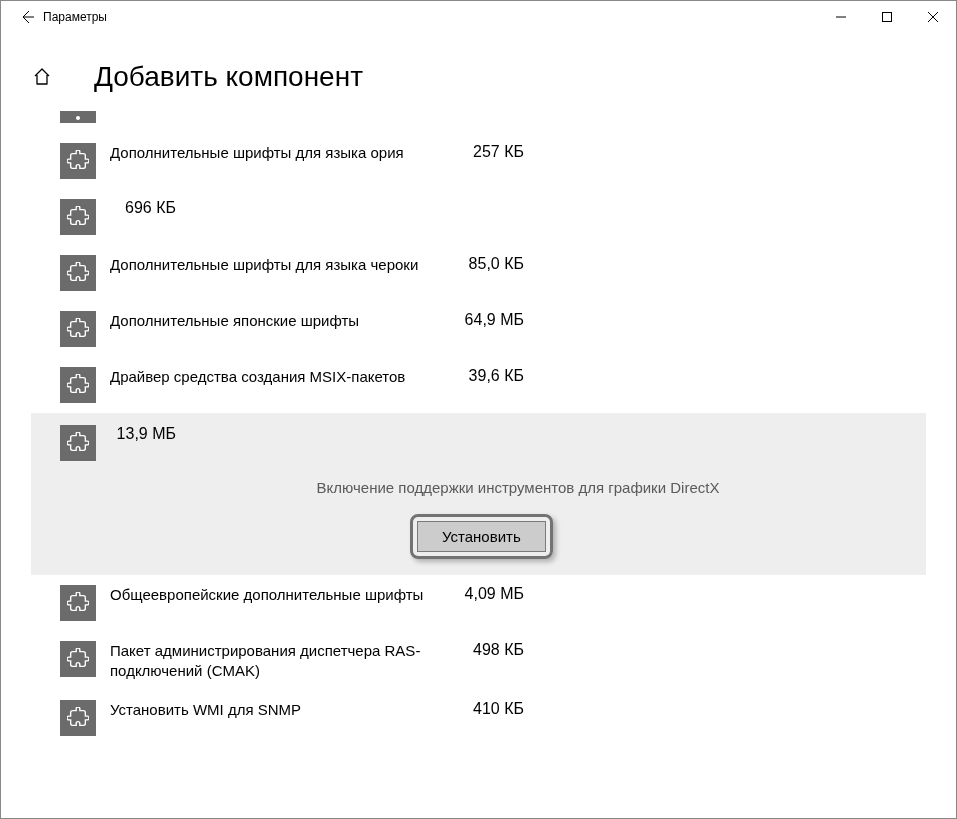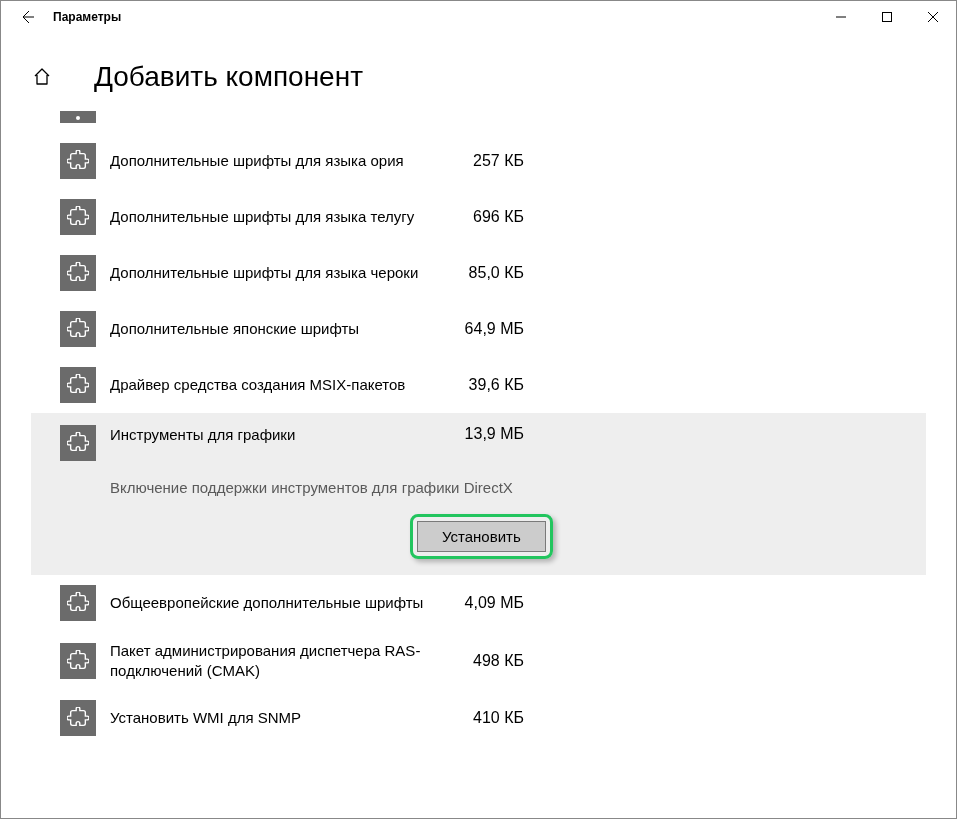--- a/index.html
+++ b/index.html
@@ -21,21 +21,21 @@
     align-items: center;
     padding-left: 10px;
     font-size: 12px;
     color: #000;
   }
   .titlebar .back {
     width: 32px; height: 32px;
     display: flex; align-items: center; justify-content: center;
     cursor: pointer;
   }
-  .titlebar .title { margin-left: 10px; font-weight: bold; }
+  .titlebar .title { margin-left: 0; }
   .win-controls {
     position: absolute;
     right: 0; top: 0;
     display: flex;
   }
   .win-btn {
     width: 46px; height: 32px;
     display: flex; align-items: center; justify-content: center;
     cursor: pointer;
     font-size: 12px;
@@ -76,21 +76,20 @@
     content:"";
     position:absolute;
     left:16px; bottom:3px;
     width:4px;height:4px;
     background:#fff;
     border-radius:50%;
   }
   .list { }
   .item {
     display: flex;
-    align-items: center;
     padding: 10px 0 10px 29px;
     min-height: 56px;
     box-sizing: border-box;
     cursor: default;
   }
   .item.selected {
     background: #eeeeee;
     flex-wrap: wrap;
     align-items: flex-start;
     padding-top: 12px;
@@ -117,31 +116,32 @@
     padding-right: 6px;
   }
   .item.selected .row1 {
     display:flex; width:100%;
   }
   .desc {
     width: 100%;
     padding: 18px 0 0 50px;
     font-size: 15px;
     color: #5a5a5a;
+    text-align: center;
   }
   .install-row {
     width: 100%;
     padding: 18px 0 0 50px;
     display: flex;
   }
   .install-wrap {
     margin-left: 300px;
     position: relative;
     padding: 4px;
-    border: 3px solid #22c55e;
+    border: 3px solid #737373;
     border-radius: 8px;
     box-shadow: 3px 3px 5px rgba(0,0,0,0.25);
   }
   .install-btn {
     background: #cccccc;
     border: 1.5px solid #7a7a7a;
     padding: 6px 24px;
     font-size: 15px;
     cursor: pointer;
     font-family: inherit;
@@ -200,21 +200,20 @@
       <div class="item-text">Дополнительные шрифты для языка ория</div>
       <div class="item-size">257 КБ</div>
     </div>
 
     <div class="item">
       <div class="puzzle-box">
         <svg width="22" height="22" viewBox="0 0 24 24">
             <path d="M10 2a2 2 0 0 1 4 0v2h4a2 2 0 0 1 2 2v4h2a2 2 0 0 1 0 4h-2v4a2 2 0 0 1-2 2h-4v-2a2 2 0 0 0-4 0v2H6a2 2 0 0 1-2-2v-4H2a2 2 0 0 1 0-4h2V6a2 2 0 0 1 2-2h4z" fill="none" stroke="#fff" stroke-width="1.5"></path>
           </svg>
       </div>
-      <div class="item-text">Дополнительные шрифты для языка телугу</div>
       <div class="item-size">696 КБ</div>
     </div>
 
     <div class="item">
       <div class="puzzle-box">
         <svg width="22" height="22" viewBox="0 0 24 24">
             <path d="M10 2a2 2 0 0 1 4 0v2h4a2 2 0 0 1 2 2v4h2a2 2 0 0 1 0 4h-2v4a2 2 0 0 1-2 2h-4v-2a2 2 0 0 0-4 0v2H6a2 2 0 0 1-2-2v-4H2a2 2 0 0 1 0-4h2V6a2 2 0 0 1 2-2h4z" fill="none" stroke="#fff" stroke-width="1.5"></path>
           </svg>
       </div>
       <div class="item-text">Дополнительные шрифты для языка чероки</div>
@@ -241,21 +240,20 @@
       <div class="item-size">39,6 КБ</div>
     </div>
 
     <div class="item selected">
       <div class="row1">
         <div class="puzzle-box">
           <svg width="22" height="22" viewBox="0 0 24 24">
               <path d="M10 2a2 2 0 0 1 4 0v2h4a2 2 0 0 1 2 2v4h2a2 2 0 0 1 0 4h-2v4a2 2 0 0 1-2 2h-4v-2a2 2 0 0 0-4 0v2H6a2 2 0 0 1-2-2v-4H2a2 2 0 0 1 0-4h2V6a2 2 0 0 1 2-2h4z" fill="none" stroke="#fff" stroke-width="1.5"></path>
             </svg>
         </div>
-        <div class="item-text">Инструменты для графики</div>
         <div class="item-size">13,9 МБ</div>
       </div>
       <div class="desc">Включение поддержки инструментов для графики DirectX</div>
       <div class="install-row">
         <div class="install-wrap">
           <button class="install-btn">Установить</button>
         </div>
       </div>
     </div>
 

